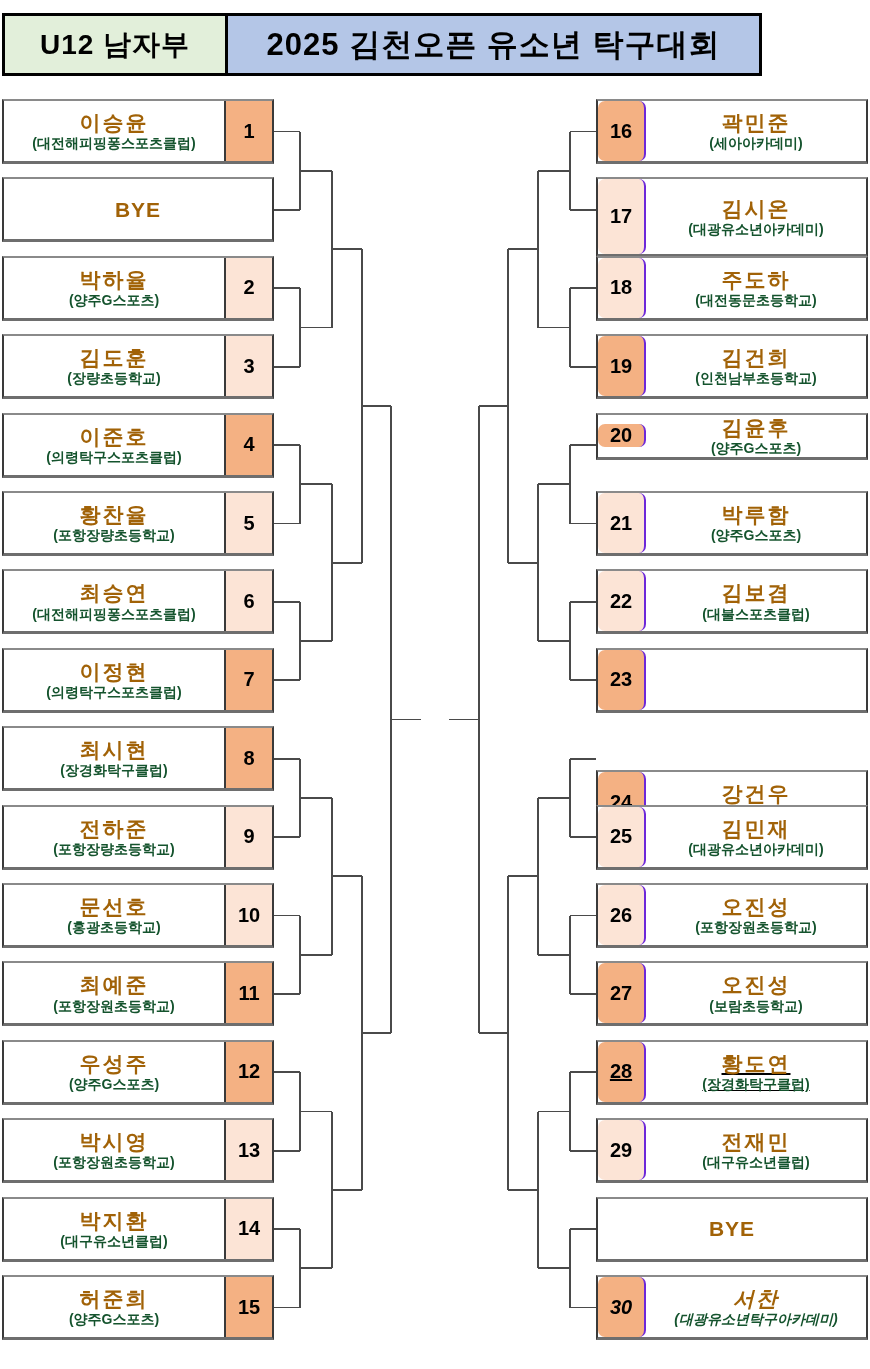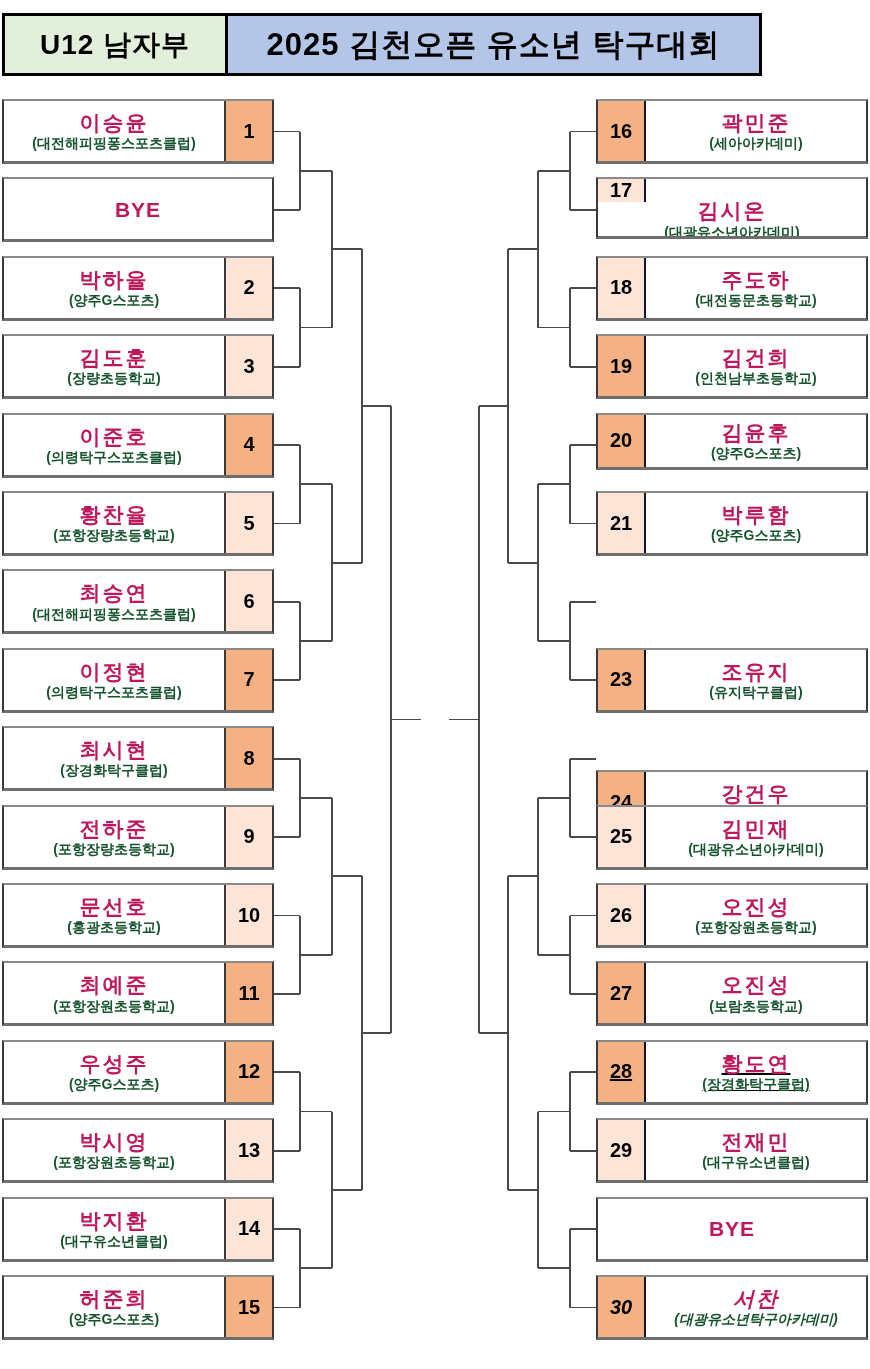--- a/index.html
+++ b/index.html
@@ -26,29 +26,29 @@
     position:absolute;display:flex;box-sizing:border-box;
     background:#fff;
     border-left:2px solid #3a3a3a;border-right:2px solid #3a3a3a;
     border-top:2px solid #8a8a8a;border-bottom:3px solid #6e6e6e;
   }
   .namebox{
     flex:1;display:flex;flex-direction:column;
     align-items:center;justify-content:center;
     overflow:hidden;
   }
-  .pname{font-size:21px;font-weight:bold;letter-spacing:2px;line-height:1.2;white-space:nowrap;color:#be185d;}
+  .pname{font-size:21px;font-weight:bold;letter-spacing:2px;line-height:1.2;white-space:nowrap;color:#a16207;}
   .pclub{font-size:14px;font-weight:bold;letter-spacing:0;line-height:1.2;white-space:nowrap;color:#14532d;}
   .seed{
     width:48px;display:flex;align-items:center;justify-content:center;
     font-size:20px;font-weight:bold;color:#000;box-sizing:border-box;
   }
   .L .namebox{order:1;}
   .L .seed{order:2;border-left:2px solid #3a3a3a;}
-  .R .seed{order:1;border-right:2px solid #0f172a;}
+  .R .seed{order:1;border-right:2px solid #6d28d9;border-radius:7px;}
   .R .namebox{order:2;}
   .tone-dark{background:var(--seed-dark);}
   .tone-light{background:var(--seed-light);}
   .bye .pname{letter-spacing:1px;}
 </style>
 </head>
 <body>
 
 <div id="page" style="--division-bg: #e2efda; --title-bg: #b4c6e7; --seed-dark: #f4b183; --seed-light: #fce4d6;">
   <div class="hdr" id="division">U12 남자부</div>
@@ -260,61 +260,64 @@
         <div class="pclub">(양주G스포츠)</div>
       </div>
     </div>
     <div class="entry R" style="top: 99px; left: 596px; width: 272px; height: 65px;">
       <div class="seed tone-dark">16</div>
       <div class="namebox">
         <div class="pname">곽민준</div>
         <div class="pclub">(세아아카데미)</div>
       </div>
     </div>
-    <div class="entry R" style="top: 177.4px; left: 596px; width: 272px; height: 62px; flex-direction: column;">
+    <div class="entry R" style="top: 177.4px; left: 596px; width: 272px; height: 80px;">
       <div class="seed tone-light">17</div>
       <div class="namebox">
         <div class="pname">김시온</div>
         <div class="pclub">(대광유소년아카데미)</div>
       </div>
     </div>
     <div class="entry R" style="top: 255.8px; left: 596px; width: 272px; height: 65px;">
       <div class="seed tone-light">18</div>
       <div class="namebox">
         <div class="pname">주도하</div>
         <div class="pclub">(대전동문초등학교)</div>
       </div>
     </div>
     <div class="entry R" style="top: 334.2px; left: 596px; width: 272px; height: 65px;">
       <div class="seed tone-dark">19</div>
       <div class="namebox">
         <div class="pname">김건희</div>
         <div class="pclub">(인천남부초등학교)</div>
       </div>
     </div>
-    <div class="entry R" style="top: 412.6px; left: 596px; width: 272px; height: 57px;">
+    <div class="entry R" style="top: 412.6px; left: 596px; width: 272px; height: 47px; align-items: center;">
       <div class="seed tone-dark">20</div>
       <div class="namebox">
         <div class="pname">김윤후</div>
         <div class="pclub">(양주G스포츠)</div>
       </div>
     </div>
     <div class="entry R" style="top: 491px; left: 596px; width: 272px; height: 65px;">
       <div class="seed tone-light">21</div>
       <div class="namebox">
         <div class="pname">박루함</div>
         <div class="pclub">(양주G스포츠)</div>
       </div>
     </div>
+    <div class="entry R" style="top: 569.4px; left: 596px; width: 272px; height: 65px;">
+      <div class="seed tone-light">22</div>
+      <div class="namebox">
+        <div class="pname">김보겸</div>
+        <div class="pclub">(대불스포츠클럽)</div>
+      </div>
+    </div>
     <div class="entry R" style="top: 647.8px; left: 596px; width: 272px; height: 65px;">
       <div class="seed tone-dark">23</div>
-      <div class="namebox">
-        <div class="pname">조유지</div>
-        <div class="pclub">(유지탁구클럽)</div>
-      </div>
     </div>
     <div class="entry R" style="top: 726.2px; left: 596px; width: 272px; height: 65px; margin-top: 44px;">
       <div class="seed tone-dark">24</div>
       <div class="namebox">
         <div class="pname">강건우</div>
         <div class="pclub">(인천남부초등학교)</div>
       </div>
     </div>
     <div class="entry R" style="top: 804.6px; left: 596px; width: 272px; height: 65px;">
       <div class="seed tone-light">25</div>

